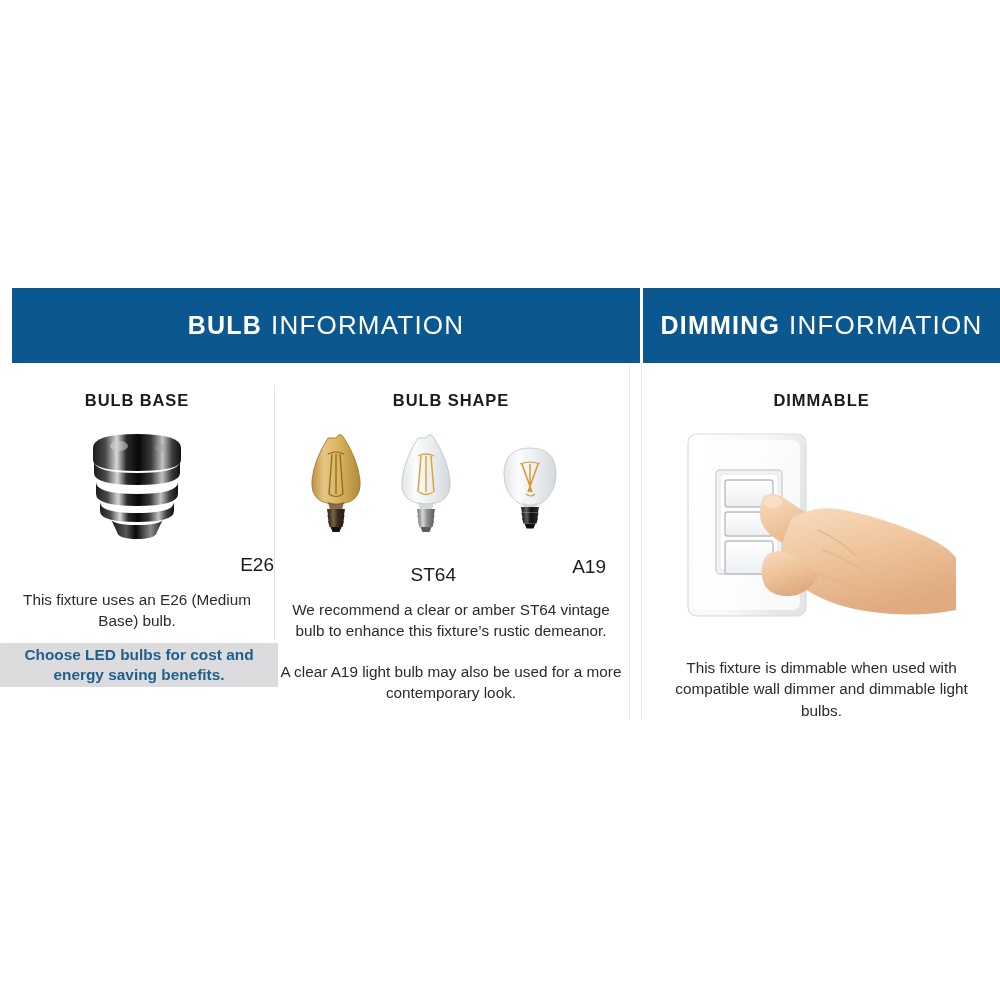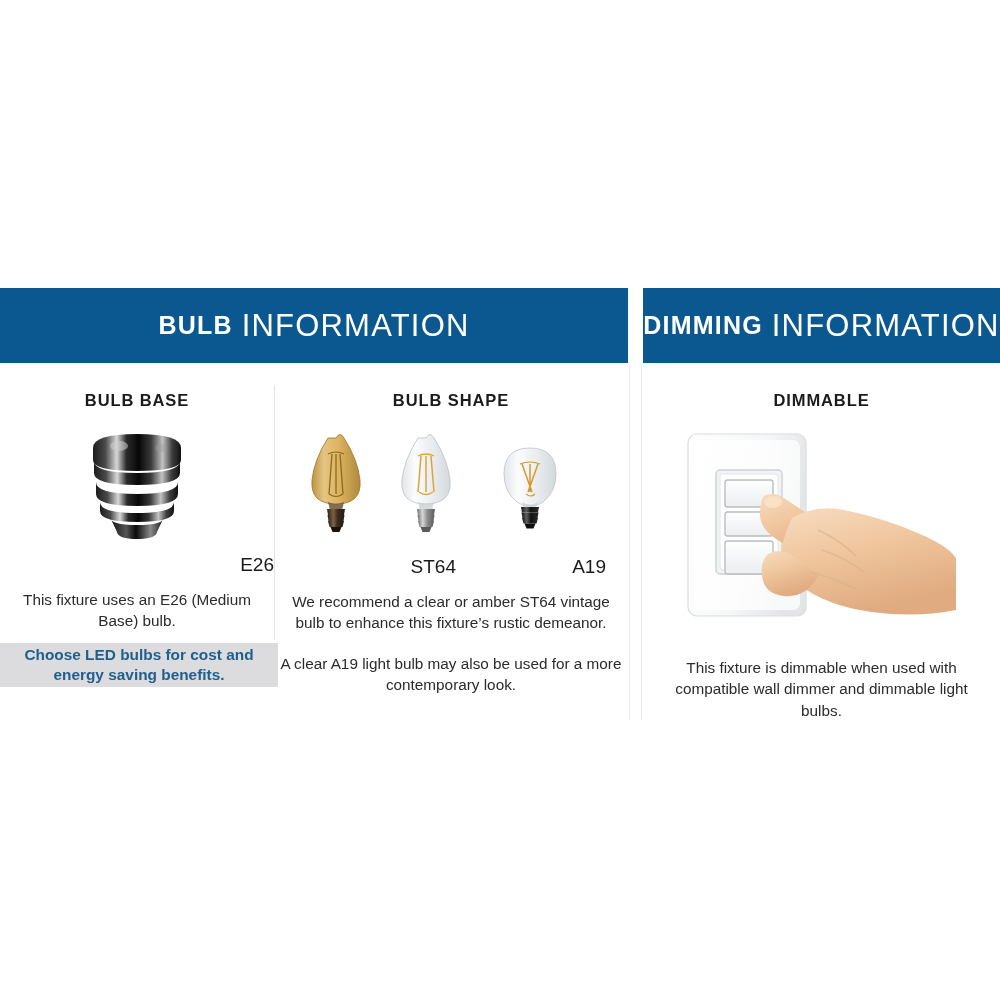--- a/index.html
+++ b/index.html
@@ -6,32 +6,32 @@
   html, body {
     width: 1000px; height: 1000px;
     background: #ffffff;
     font-family: "Liberation Sans", sans-serif;
     overflow: hidden;
   }
   .page { position: relative; width: 1000px; height: 1000px; background: #fff; }
 
   
   .panel { position: absolute; }
-  .panel-left  { left: 0px;   top: 288px; width: 628px; }
+  .panel-left  { left: 12px;   top: 288px; width: 628px; }
   .panel-right { left: 643px; top: 288px; width: 357px; }
 
   .panel-head {
     height: 75px;
     background: #0b5890;
     display: flex; align-items: center; justify-content: center;
     color: #ffffff;
     letter-spacing: 1.2px;
   }
   .panel-head .h-strong { font-weight: bold; font-size: 25px; }
-  .panel-head .h-light  { font-weight: 300; font-size: 31px; margin-left: 9px; }
+  .panel-head .h-light  { font-weight: 300; font-size: 26px; margin-left: 9px; }
 
   
   .vdiv {
     position: absolute; width: 1px; background: #e9e9eb;
   }
   .vdiv-outer-a { left: 629px; top: 365px; height: 355px; }
   .vdiv-outer-b { left: 641px; top: 365px; height: 355px; }
   .vdiv-inner   { left: 274px; top: 385px; height: 255px; background: #e4e4e6; }
 
   
@@ -222,21 +222,21 @@
             <path d="M36 60 q8 5 16 0 l-2 6 q-6 3 -12 0 z" fill="#cdd3d6" opacity="0.8"></path>
             <path d="M35 65 h18 l-1 5.5 h-16 z" fill="url(#blackB)"></path>
             <path d="M35.5 70.5 h17 l-1 5.5 h-15 z" fill="url(#blackB)"></path>
             <path d="M36 76 h16 l-1.5 5.5 h-13 z" fill="url(#blackB)"></path>
             <path d="M38.5 81.5 h11 l-2 5 h-7 z" fill="#0f0f0f"></path>
           </g>
         </svg>
       </div>
 
       <div class="label-row">
-        <div class="item-label" style="width:160px;margin-top:4px;">ST64</div>
+        <div class="item-label" style="width:160px;margin-top:12px;">ST64</div>
         <div class="item-label" style="width:150px;margin-top:4px;">A19</div>
       </div>
 
       <div class="body-text">We recommend a clear or amber ST64 vintage bulb to enhance this fixture’s rustic demeanor.</div>
       <div class="body-text gap">A clear A19 light bulb may also be used for a more contemporary look.</div>
     </div>
   </div>
 
   <div class="callout">
     <span>Choose LED bulbs for cost and energy saving benefits.</span>

